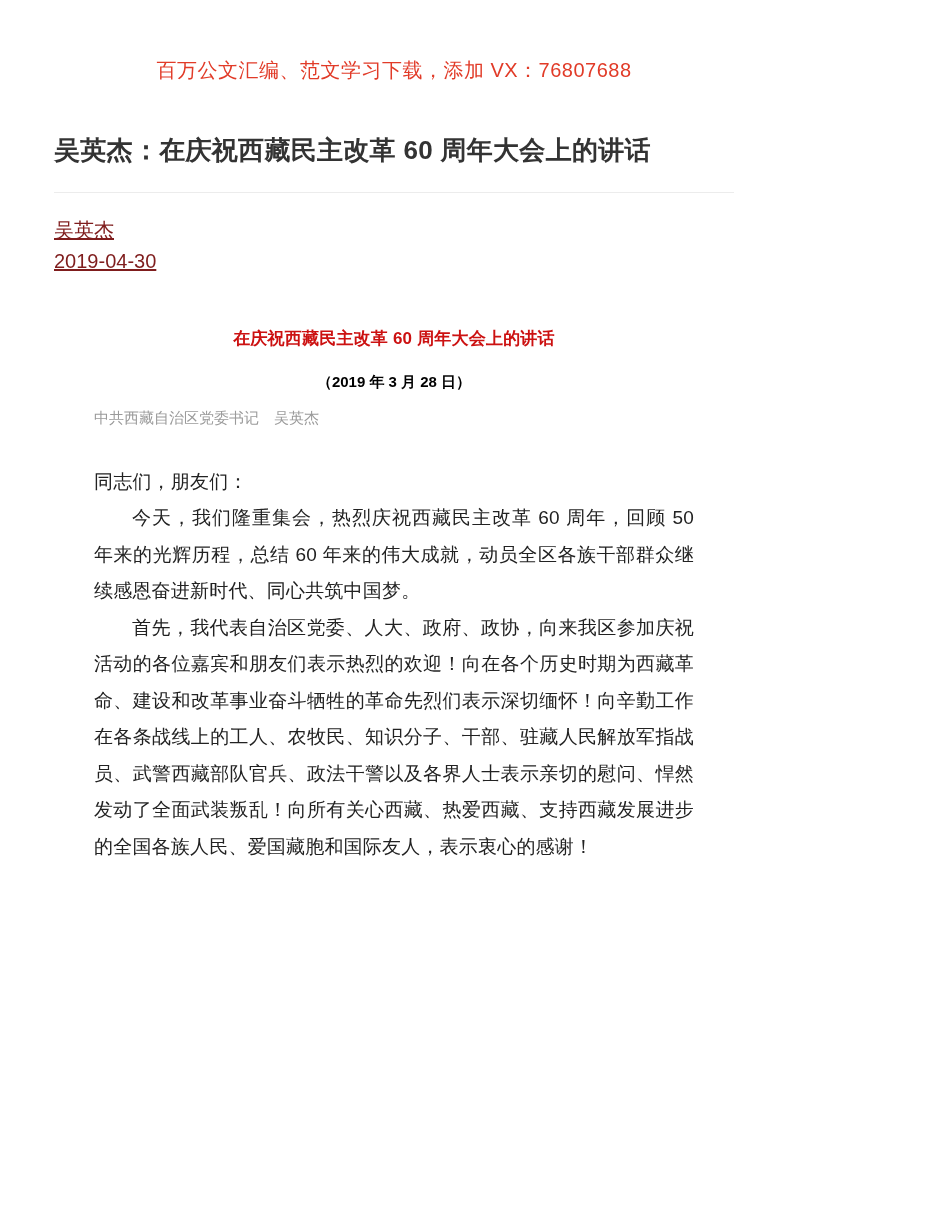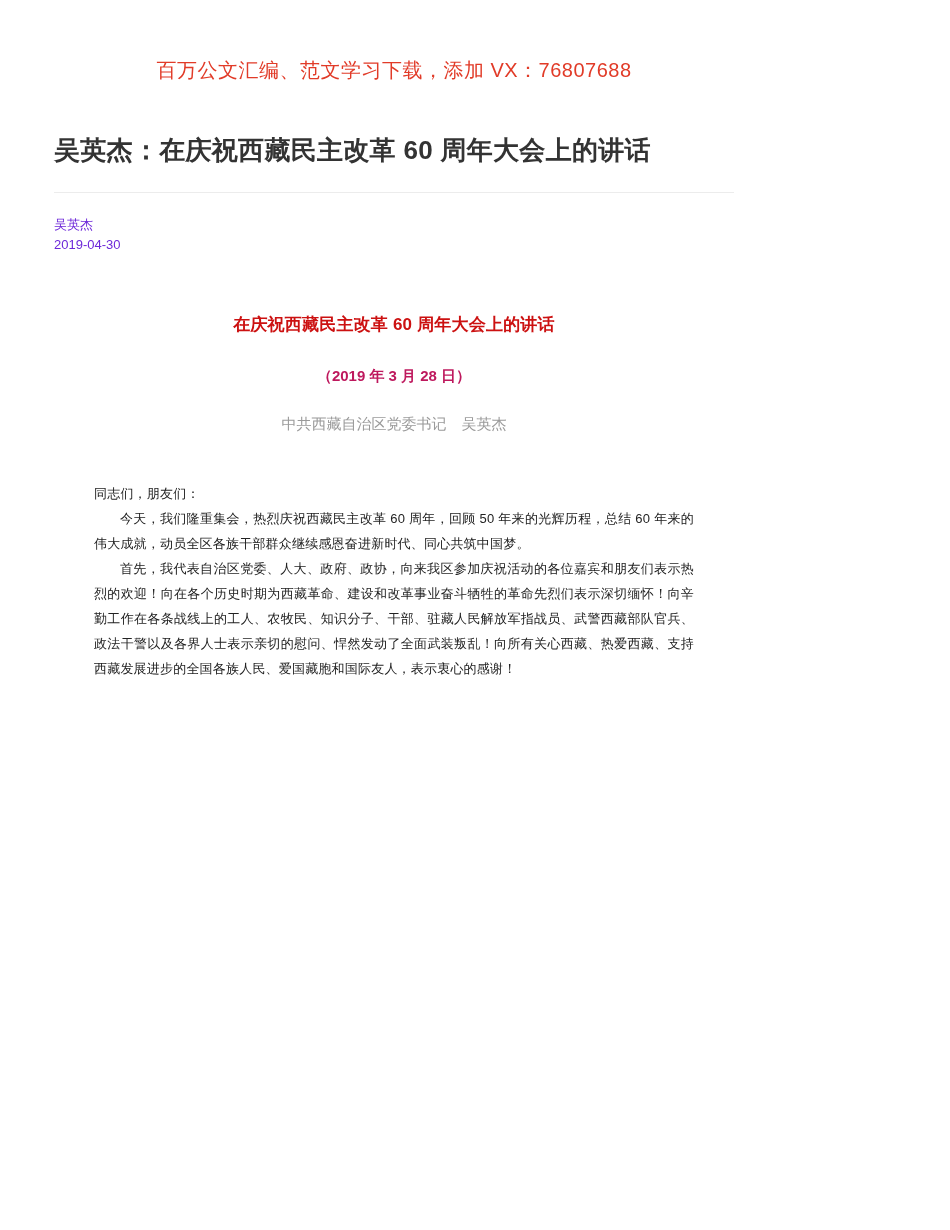--- a/index.html
+++ b/index.html
@@ -46,66 +46,66 @@
     padding-bottom: 22px;
   }
   .title-divider {
     border: 0;
     border-top: 1px solid #ececec;
     margin: 0;
     width: 680px;
   }
   .meta-block {
     padding-top: 22px;
-    color: #6d28d9;
-    font-size: 13px;
+    color: #7f1d1d;
+    font-size: 20px;
     line-height: 1.55;
+    text-decoration: underline;
   }
   .meta-author { display: block; }
   .meta-date { display: block; }
   
   .doc-body {
     width: 600px;
     margin: 0 auto;
     padding-top: 44px;
   }
   .doc-heading {
     text-align: center;
     color: #cc1111;
     font-weight: bold;
     font-size: 17px;
     line-height: 1.6;
     letter-spacing: 0.2px;
-    margin: 12px;
+    margin: 4px;
   }
   .doc-date {
     text-align: center;
-    color: #be185d;
+    color: #000000;
     font-weight: bold;
     font-size: 15px;
     line-height: 1.6;
     margin: 0;
     padding-top: 14px;
   }
   .doc-byline {
-    text-align: center;
     color: #9a9a9a;
     font-size: 15px;
     line-height: 1.6;
-    margin: 12px;
+    margin: 0;
     padding-top: 12px;
     white-space: pre;
   }
   .doc-paragraphs {
     padding-top: 34px;
   }
   .doc-p {
     margin: 0;
     color: #222222;
-    font-size: 13px;
+    font-size: 19px;
     line-height: 1.92;
     text-align: justify;
     text-justify: inter-ideograph;
     letter-spacing: 0.2px;
   }
   .doc-p.indent {
     text-indent: 2em;
   }
 </style>
 </head>

